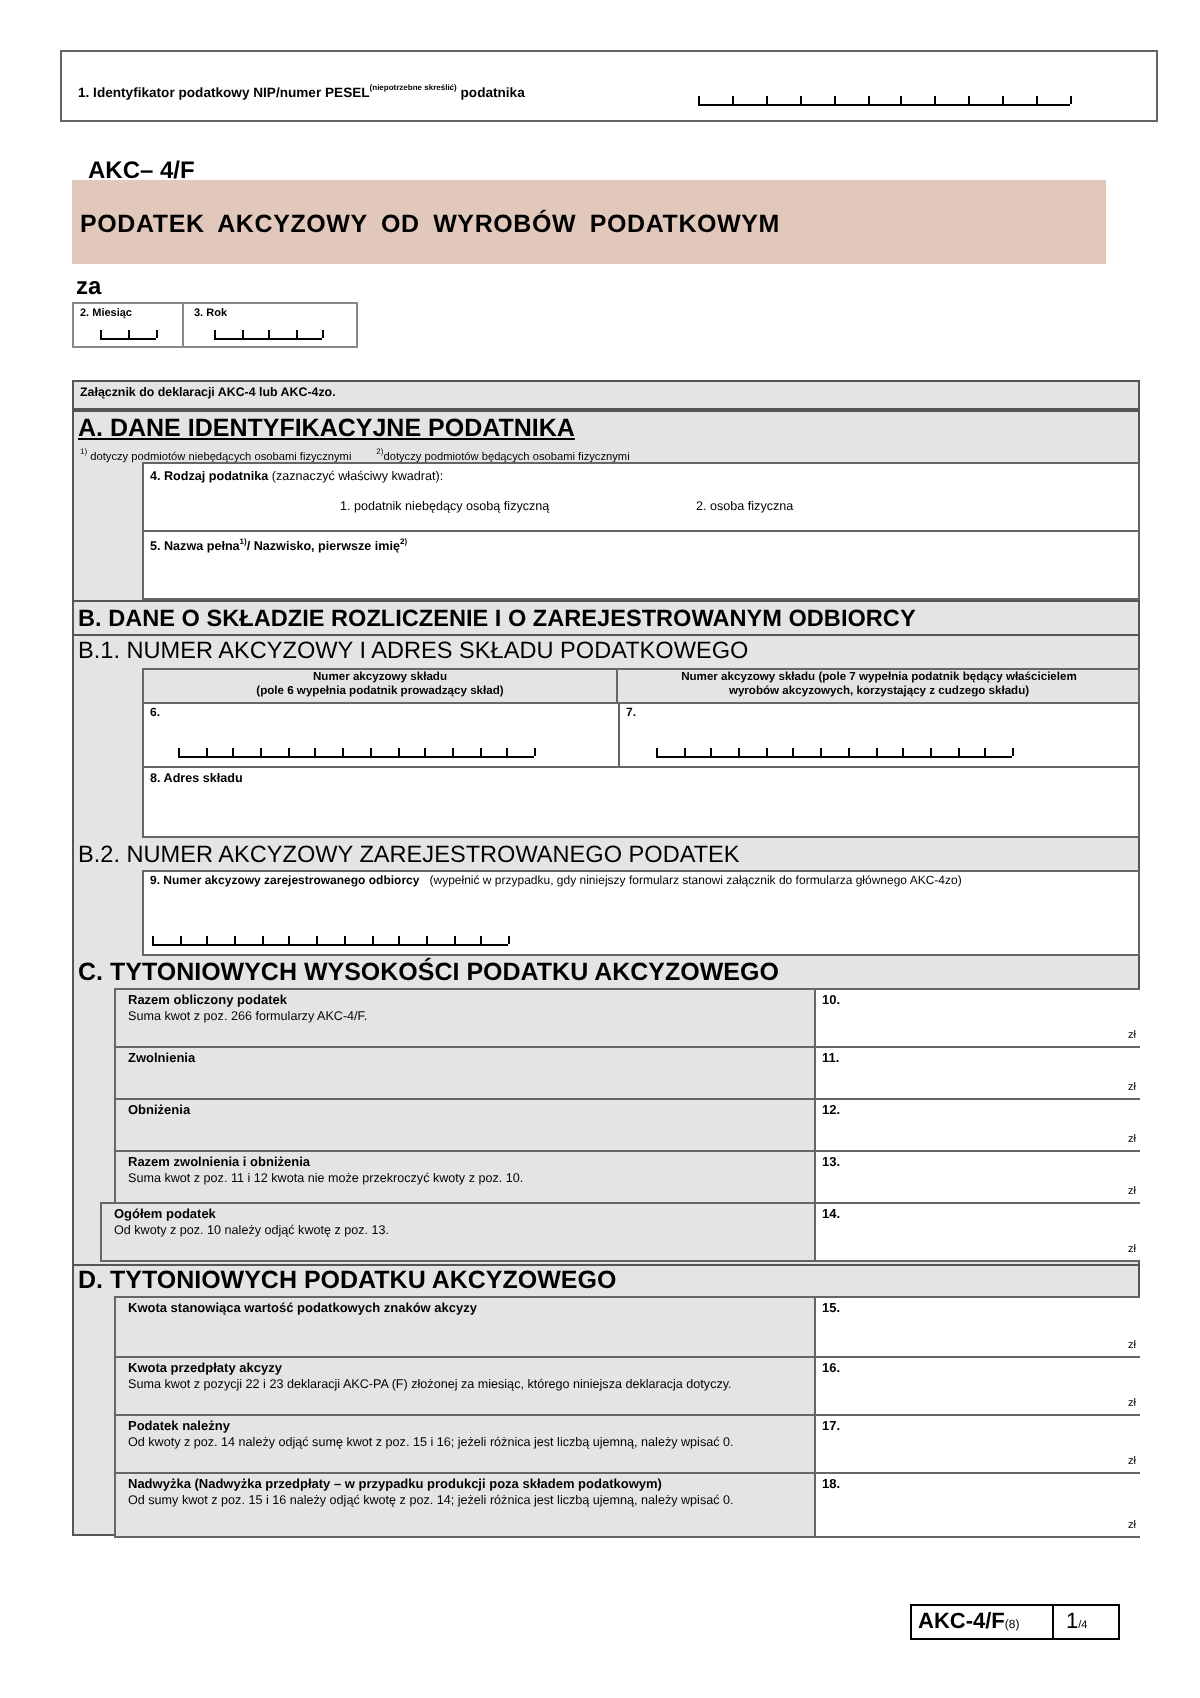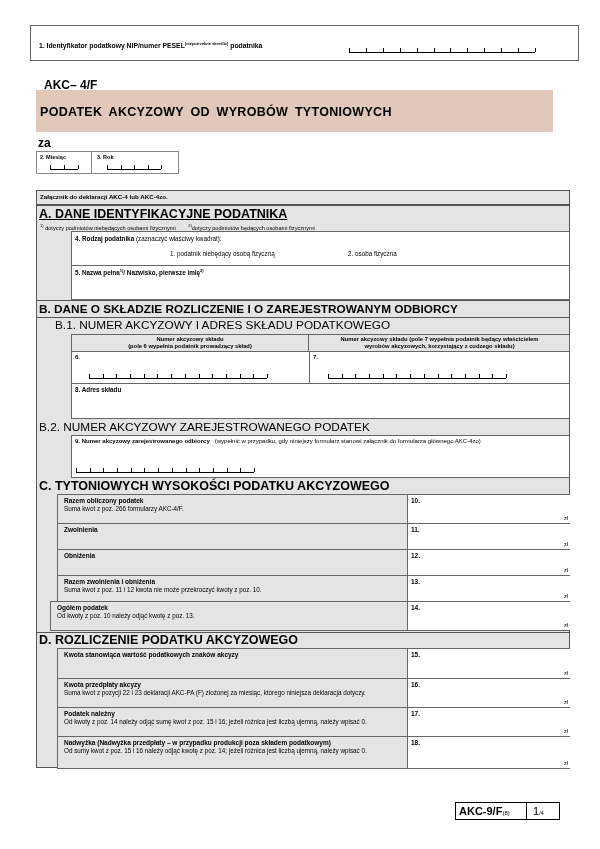--- a/index.html
+++ b/index.html
@@ -34,21 +34,21 @@
       <span style="left: 135.273px;"></span>
       <span style="left: 152.182px;"></span>
       <span style="left: 169.091px;"></span>
       <span style="left: 186px;"></span>
     </div>
 </div>
 
 <div class="abs b" style="left:44px;top:78px;font-size:12px;">AKC– 4/F</div>
 
 <div class="abs" style="left:36px;top:90px;width:517px;height:42px;background:#e2c8bb;">
-  <div class="abs b" style="left:4px;top:15px;font-size:12.5px;letter-spacing:0.3px;word-spacing:3px;">PODATEK AKCYZOWY OD WYROBÓW TYTONIOWYCH</div>
+  <div class="abs b" style="left:4px;top:15px;font-size:12.5px;letter-spacing:0.3px;word-spacing:3px;">PODATEK AKCYZOWY OD WYROBÓW PODATKOWYM</div>
 </div>
 
 <div class="abs b" style="left:38px;top:136px;font-size:12px;">za</div>
 
 <div class="abs" style="left:36px;top:151px;width:143px;height:23px;border:1px solid #888;">
   <div class="abs" style="left:0;top:0;width:55px;height:21px;border-right:1px solid #888;">
     <div class="abs b" style="left:3px;top:2px;font-size:5.5px;">2. Miesiąc</div>
     <div class="ticks" style="left:13px;top:13px;width:28px;" id="tm">
         <span style="left: 0px;"></span>
         <span style="left: 14px;"></span>
@@ -81,21 +81,21 @@
   <div class="abs" style="left:98px;top:18px;font-size:6.3px;">1. podatnik niebędący osobą fizyczną</div>
   <div class="abs" style="left:276px;top:18px;font-size:6.3px;">2. osoba fizyczna</div>
 </div>
 <div class="field" style="left:71px;top:265px;width:499px;height:35px;">
   <div class="abs b" style="left:3px;top:2px;font-size:6.3px;"><span>5. Nazwa pełna</span><sup>1)</sup><span>/ Nazwisko, pierwsze imię</span><sup>2)</sup></div>
 </div>
 
 <div class="abs" style="left:36px;top:300px;width:534px;height:1px;background:#555;"></div>
 <div class="abs b" style="left:39px;top:302px;font-size:11.8px;">B. DANE O SKŁADZIE ROZLICZENIE I O ZAREJESTROWANYM ODBIORCY</div>
 <div class="abs" style="left:36px;top:317px;width:534px;height:1px;background:#555;"></div>
-<div class="abs" style="left:55px;top:318px;font-size:11.8px;">B.1. NUMER AKCYZOWY I ADRES SKŁADU PODATKOWEGO</div>
+<div class="abs" style="left:39px;top:318px;font-size:11.8px;">B.1. NUMER AKCYZOWY I ADRES SKŁADU PODATKOWEGO</div>
 <div class="abs" style="left:71px;top:334px;width:499px;height:18px;border:1px solid #666;">
   <div class="abs" style="left:0;top:0;width:237px;height:16px;border-right:1px solid #666;text-align:center;font-size:5.8px;font-weight:bold;line-height:7px;padding-top:1px;">
     <div>Numer akcyzowy składu</div>
       <div>(pole 6 wypełnia podatnik prowadzący skład)</div>
   </div>
   <div class="abs" style="left:238px;top:0;width:259px;height:16px;text-align:center;font-size:5.8px;font-weight:bold;line-height:7px;padding-top:1px;">
     <div>Numer akcyzowy składu (pole 7 wypełnia podatnik będący właścicielem</div>
       <div>wyrobów akcyzowych, korzystający z cudzego składu)</div>
   </div>
 </div>
@@ -200,21 +200,21 @@
       <div class="abs lbl" style="left:6px;top:2px;">Ogółem podatek</div>
       <div class="abs desc" style="left:6px;top:10px;">Od kwoty z poz. 10 należy odjąć kwotę z poz. 13.</div>
       <div class="abs" style="left:356px;top:0;width:164px;height:28px;background:#fff;border-left:1px solid #666;">
         <div class="abs lbl" style="left:3px;top:2px;">14.</div>
         <div class="zl">zł</div>
       </div>
     </div>
   </div>
 
 <div class="abs" style="left:36px;top:632px;width:534px;height:1px;background:#555;"></div>
-<div class="abs b" style="left:39px;top:633px;font-size:12.5px;">D. ROZLICZENIE PODATKU AKCYZOWEGO</div>
+<div class="abs b" style="left:39px;top:633px;font-size:12.5px;">D. TYTONIOWYCH PODATKU AKCYZOWEGO</div>
 <div id="secD">
     <div class="abs" style="left: 57px; top: 648px; width: 513px; height: 31px; border: 1px solid rgb(102, 102, 102); background: rgb(228, 228, 228);">
       <div class="abs lbl" style="left:6px;top:2px;">Kwota stanowiąca wartość podatkowych znaków akcyzy</div>
       <div class="abs desc" style="left:6px;top:10px;"></div>
       <div class="abs" style="left:349px;top:0;width:164px;height:29px;background:#fff;border-left:1px solid #666;">
         <div class="abs lbl" style="left:3px;top:2px;">15.</div>
         <div class="zl">zł</div>
       </div>
     </div>
     <div class="abs" style="left: 57px; top: 678px; width: 513px; height: 30px; border: 1px solid rgb(102, 102, 102); background: rgb(228, 228, 228);">
@@ -237,16 +237,16 @@
       <div class="abs lbl" style="left:6px;top:2px;">Nadwyżka (Nadwyżka przedpłaty – w przypadku produkcji poza składem podatkowym)</div>
       <div class="abs desc" style="left:6px;top:10px;">Od sumy kwot z poz. 15 i 16 należy odjąć kwotę z poz. 14; jeżeli różnica jest liczbą ujemną, należy wpisać 0.</div>
       <div class="abs" style="left:349px;top:0;width:164px;height:31px;background:#fff;border-left:1px solid #666;">
         <div class="abs lbl" style="left:3px;top:2px;">18.</div>
         <div class="zl">zł</div>
       </div>
     </div>
   </div>
 
 <div class="abs" style="left:455px;top:802px;width:105px;height:18px;border:1px solid #000;">
-  <div class="abs b" style="left:3px;top:2px;font-size:11px;"><span>AKC-9/F</span><span style="font-size:6px;font-weight:normal;">(8)</span></div>
+  <div class="abs b" style="left:3px;top:2px;font-size:11px;"><span>AKC-4/F</span><span style="font-size:6px;font-weight:normal;">(8)</span></div>
   <div class="abs" style="left:70px;top:0;width:1px;height:16px;background:#000;"></div>
   <div class="abs" style="left:77px;top:2px;font-size:11px;"><span>1</span><span style="font-size:5.5px;">/4</span></div>
 </div>
 
 </body></html>

